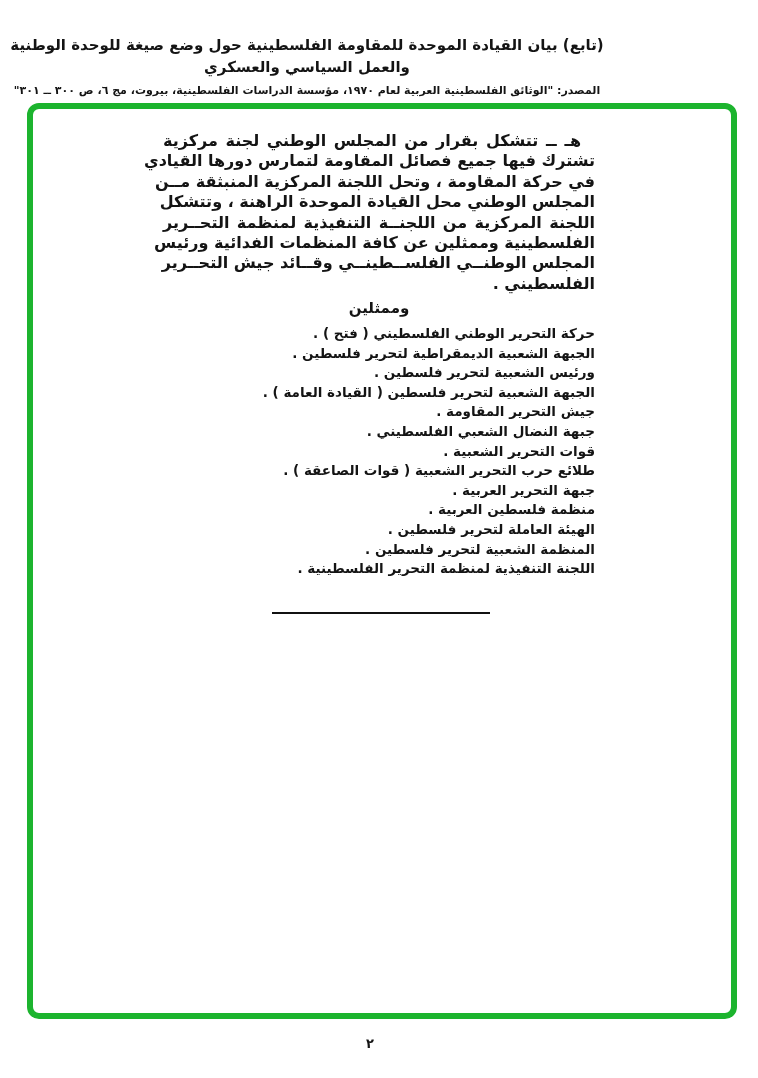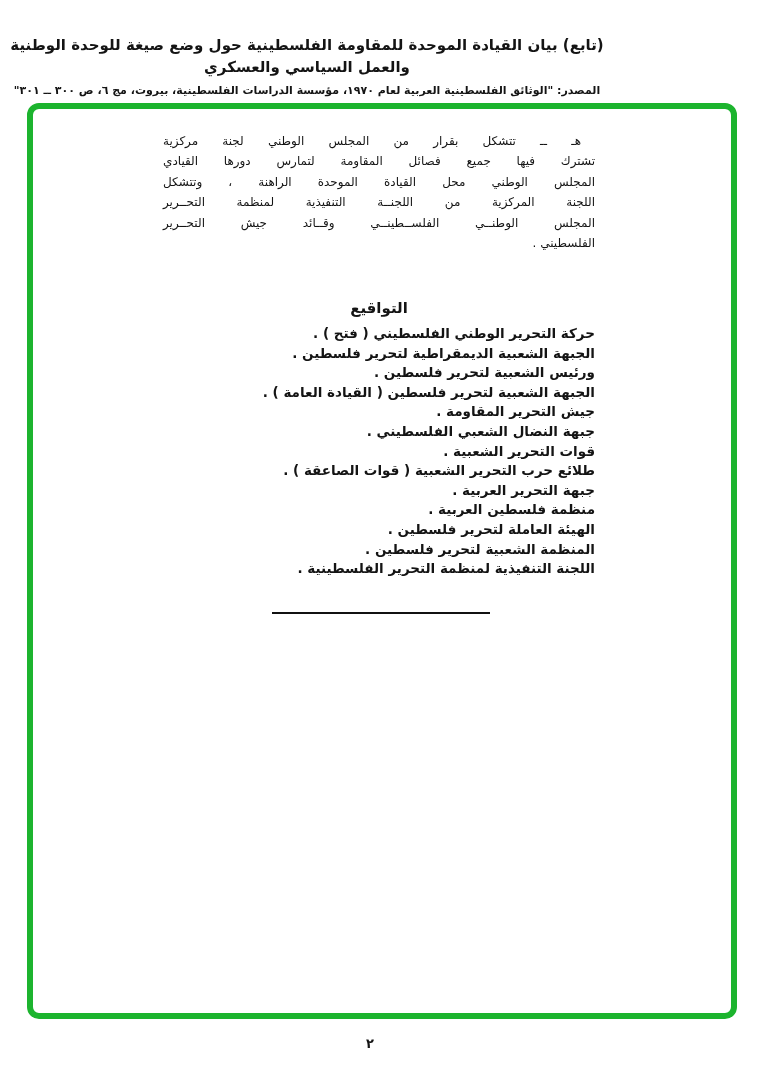--- a/index.html
+++ b/index.html
@@ -42,22 +42,22 @@
     border-radius: 12px;
     background: transparent;
   }
 
   
   .paragraph {
     position: absolute;
     left: 163px; top: 131px;
     width: 432px;
     direction: rtl;
-    font-size: 12px;
-    font-weight: 400;
+    font-size: 16px;
+    font-weight: 700;
     line-height: 20.4px;
   }
   .para-line {
     text-align: justify;
     text-align-last: justify;
     white-space: nowrap;
   }
   .para-line:first-of-type { text-indent: 14px; }
   .para-line:last-of-type { text-align-last: right; white-space: normal; }
 
@@ -110,32 +110,34 @@
   </div>
 
   <div class="green-frame"></div>
 
   <div class="paragraph">
 
       <div class="para-line">هـ ــ تتشكل بقرار من المجلس الوطني لجنة مركزية</div>
 
       <div class="para-line">تشترك فيها جميع فصائل المقاومة لتمارس دورها القيادي</div>
 
+      <div class="para-line">في حركة المقاومة ، وتحل اللجنة المركزية المنبثقة مــن</div>
 
       <div class="para-line">المجلس الوطني محل القيادة الموحدة الراهنة ، وتتشكل</div>
 
       <div class="para-line">اللجنة المركزية من اللجنــة التنفيذية لمنظمة التحــرير</div>
 
+      <div class="para-line">الفلسطينية وممثلين عن كافة المنظمات الفدائية ورئيس</div>
 
       <div class="para-line">المجلس الوطنــي الفلســطينــي وقــائد جيش التحــرير</div>
 
       <div class="para-line">الفلسطيني .</div>
     </div>
 
-  <div class="signatures-heading">التواقيع</div>
+  <div class="signatures-heading">وممثلين</div>
 
   <div class="signatures">
 
       <div class="sig-line">حركة التحرير الوطني الفلسطيني ( فتح ) .</div>
 
       <div class="sig-line">الجبهة الشعبية الديمقراطية لتحرير فلسطين .</div>
 
       <div class="sig-line">ورئيس الشعبية لتحرير فلسطين .</div>
 
       <div class="sig-line">الجبهة الشعبية لتحرير فلسطين ( القيادة العامة ) .</div>

